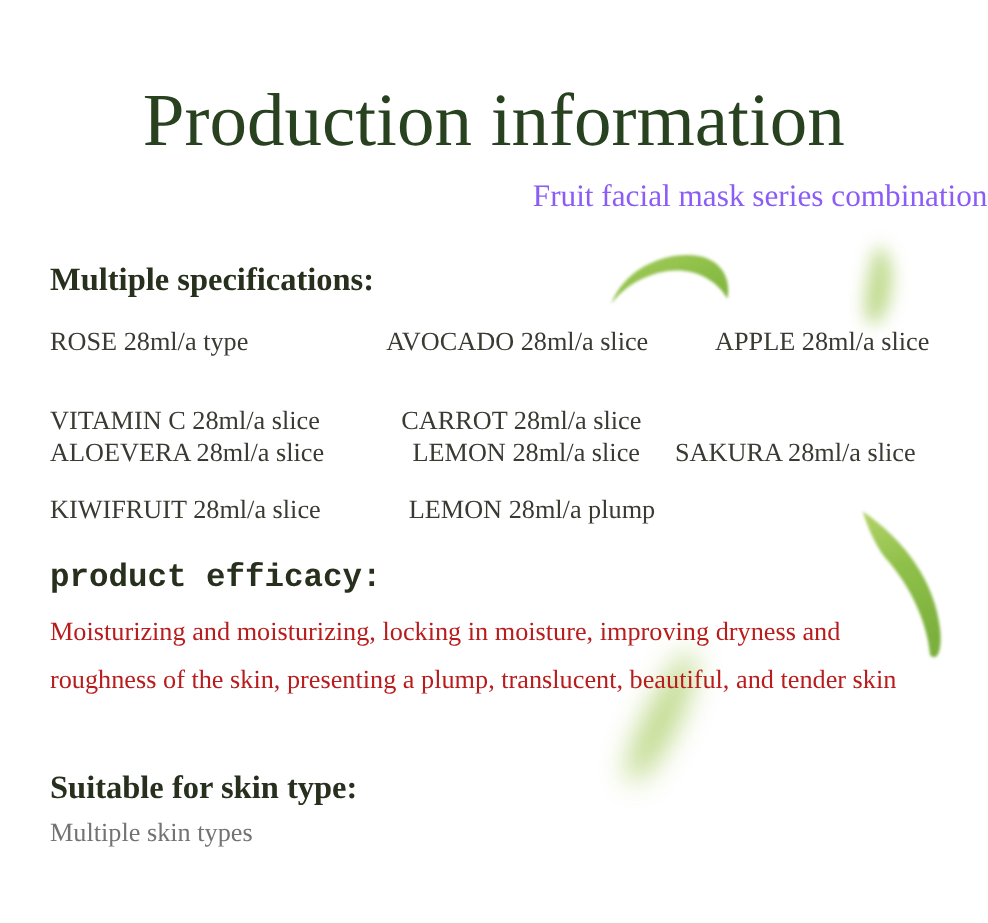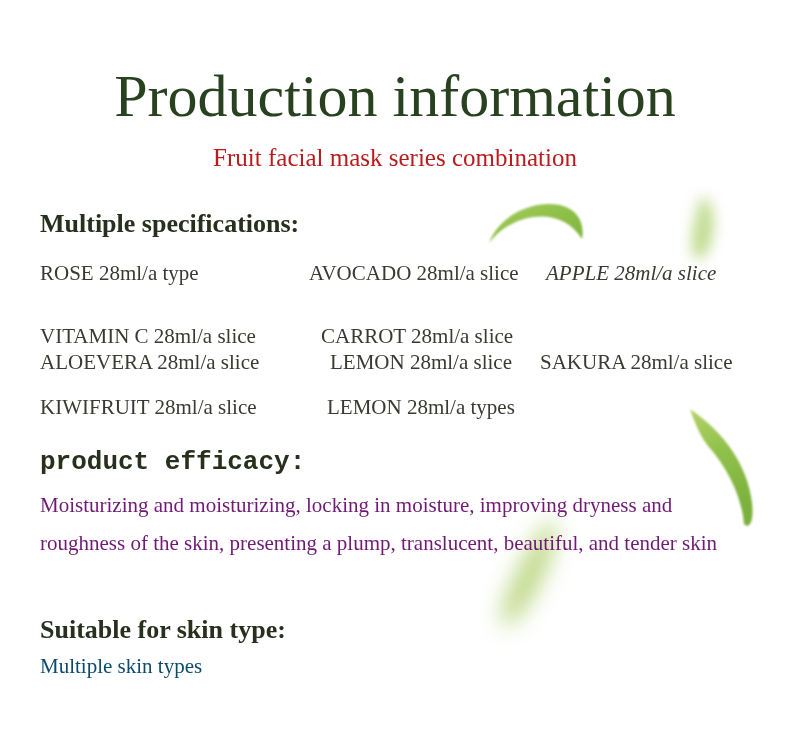--- a/index.html
+++ b/index.html
@@ -47,22 +47,22 @@
     font-weight: 400;
     letter-spacing: 0px;
     white-space: nowrap;
   }
 
   .subtitle {
     position: absolute;
     left: 0;
     top: 143px;
     width: 790px;
-    text-align: center;
-    color: #b91c1c;
+    text-align: right;
+    color: #8b5cf6;
     font-size: 25px;
     line-height: 30px;
     font-weight: 400;
   }
 
   .section-heading {
     position: absolute;
     left: 40px;
     color: #26301d;
     font-size: 26px;
@@ -91,38 +91,38 @@
   .spec-cell {
     position: absolute;
     white-space: nowrap;
     top: 0;
   }
   .col-a { left: 40px; }
   .col-b-1 { left: 275px; margin-left: 34px; }
   .col-b-2 { left: 321px; }
   .col-b-3 { left: 330px; }
   .col-b-4 { left: 327px; }
-  .col-c-1 { left: 546px; font-style: italic; }
+  .col-c-1 { left: 572px; }
   .col-c-3 { left: 540px; }
 
   .efficacy-body {
     position: absolute;
     left: 40px;
     top: 486px;
     width: 712px;
-    color: #701a75;
+    color: #b91c1c;
     font-size: 21px;
     line-height: 38px;
   }
 
   .skin-body {
     position: absolute;
     left: 40px;
     top: 652px;
-    color: #0c4a6e;
+    color: #737373;
     font-size: 21px;
     line-height: 28px;
     white-space: nowrap;
   }
 </style>
 </head>
 <body>
 
 <div id="page">
 
@@ -192,21 +192,21 @@
     </div>
 
     <div class="spec-row spec-row-3">
       <span class="spec-cell col-a">ALOEVERA 28ml/a slice</span>
       <span class="spec-cell col-b-3">LEMON 28ml/a slice</span>
       <span class="spec-cell col-c-3">SAKURA 28ml/a slice</span>
     </div>
 
     <div class="spec-row spec-row-4">
       <span class="spec-cell col-a">KIWIFRUIT 28ml/a slice</span>
-      <span class="spec-cell col-b-4">LEMON 28ml/a types</span>
+      <span class="spec-cell col-b-4">LEMON 28ml/a plump</span>
     </div>
 
     <div class="section-heading heading-efficacy">product efficacy:</div>
 
     <div class="efficacy-body">Moisturizing and moisturizing, locking in moisture, improving dryness and roughness of the skin, presenting a plump, translucent, beautiful, and tender skin</div>
 
     <div class="section-heading heading-skin">Suitable for skin type:</div>
 
     <div class="skin-body">Multiple skin types</div>
 

